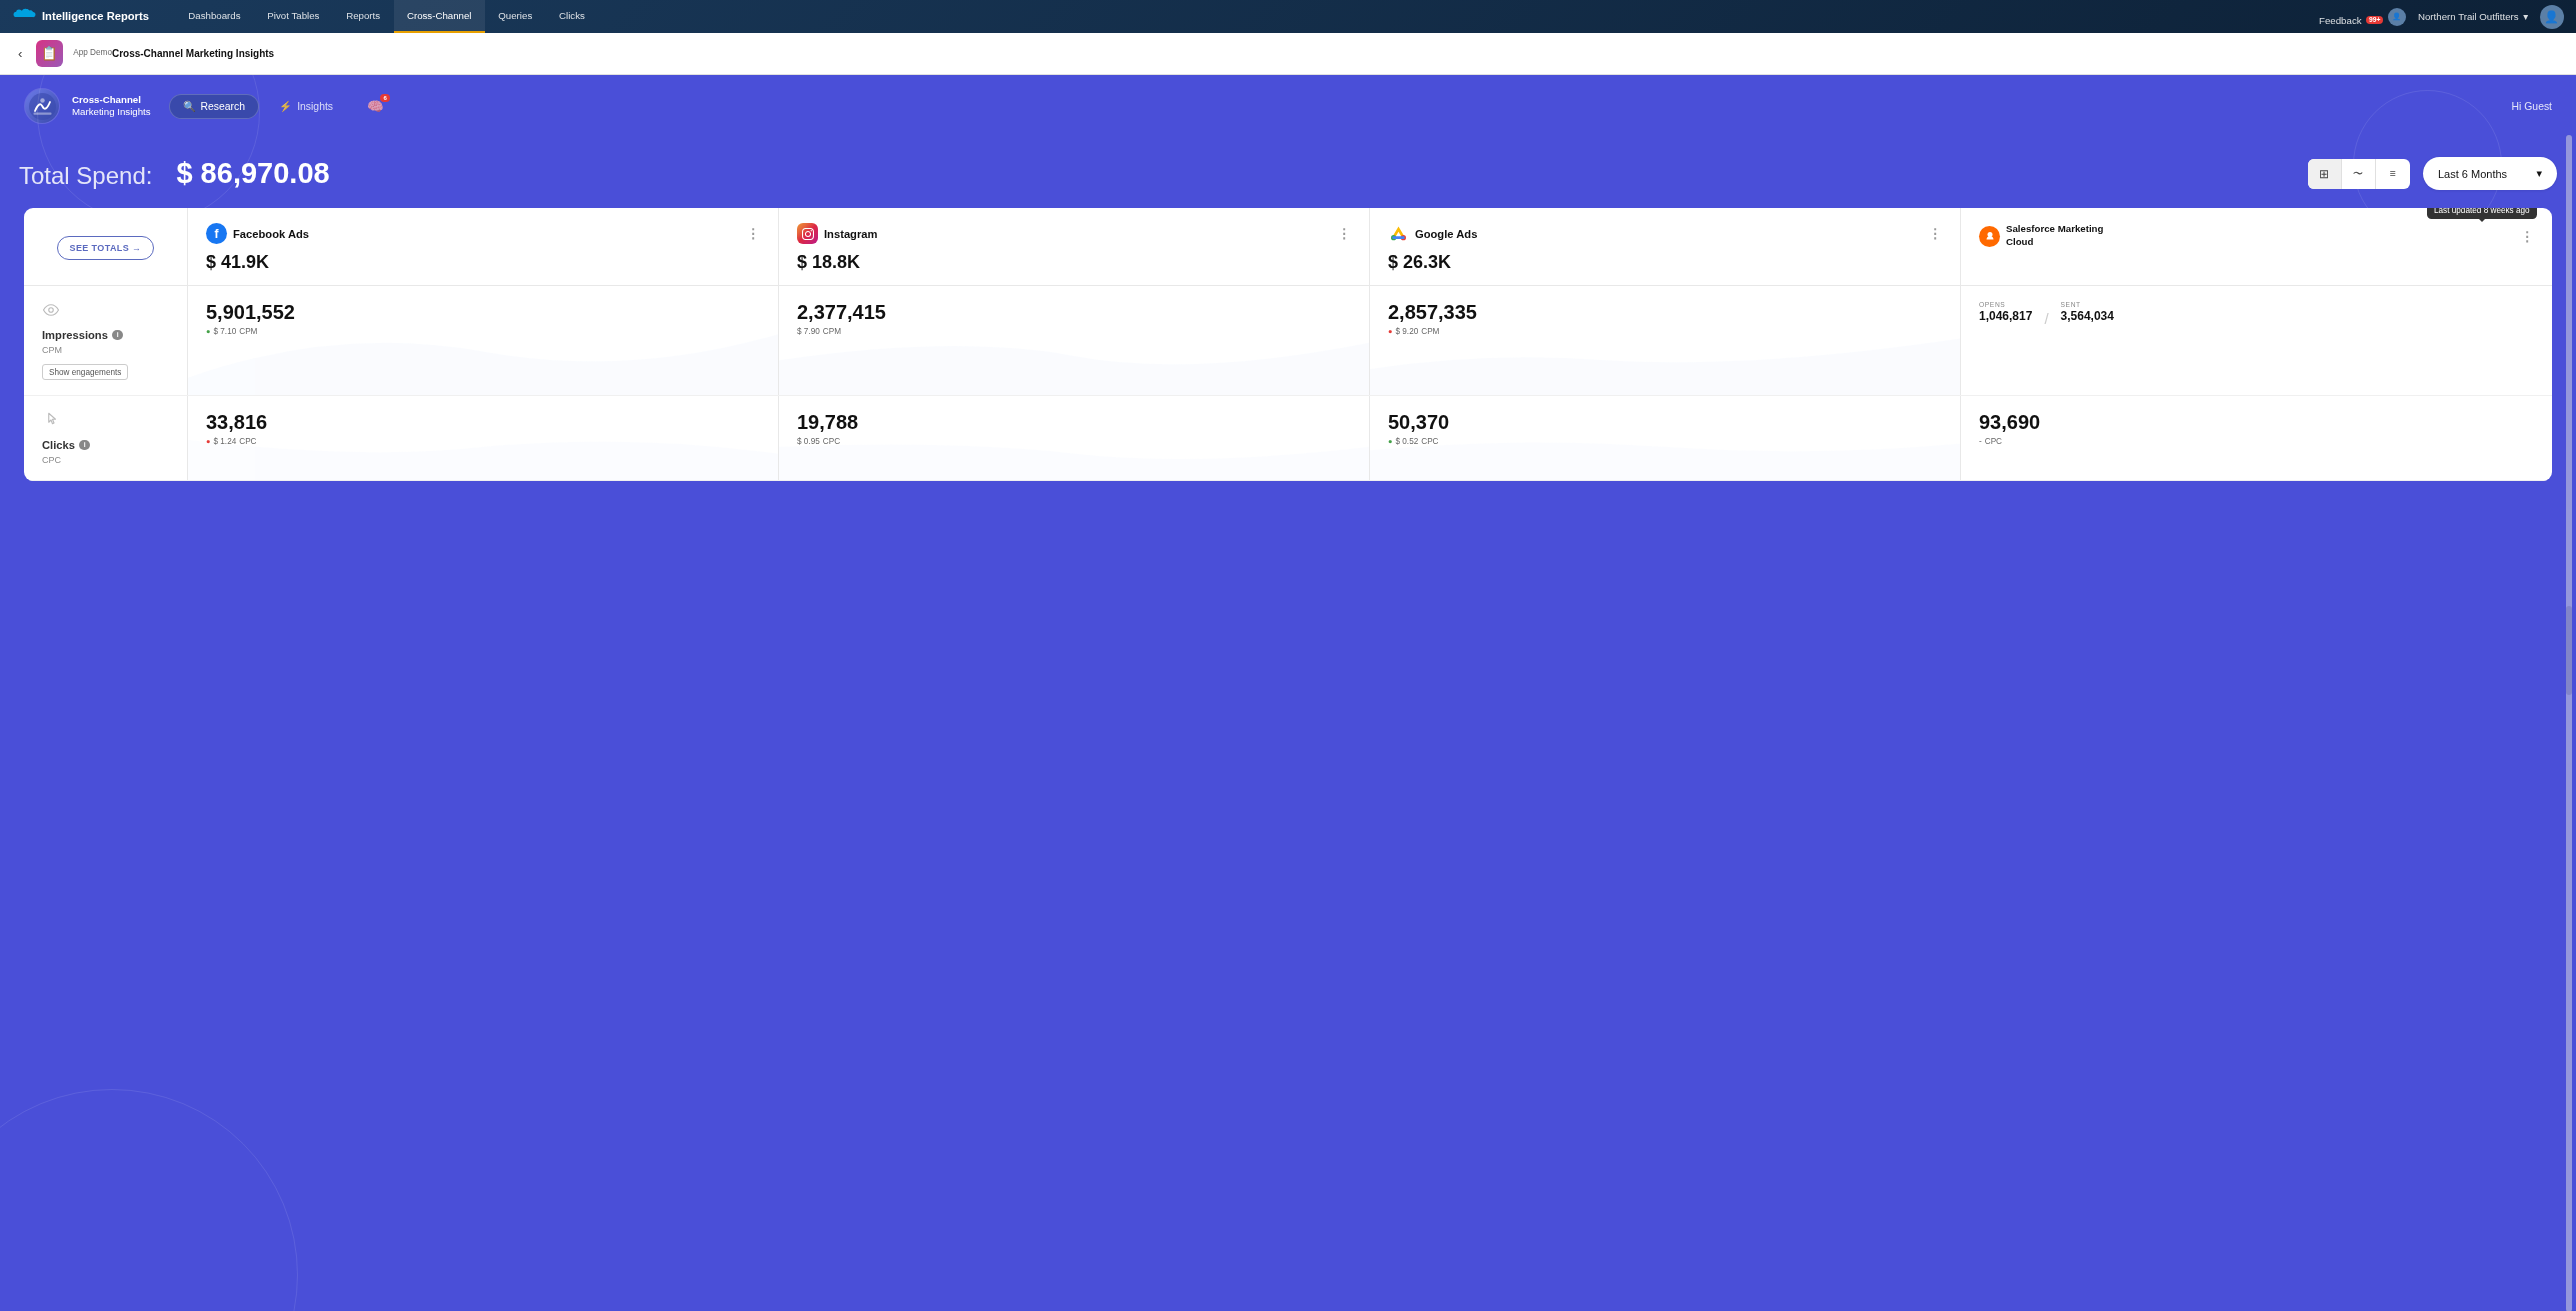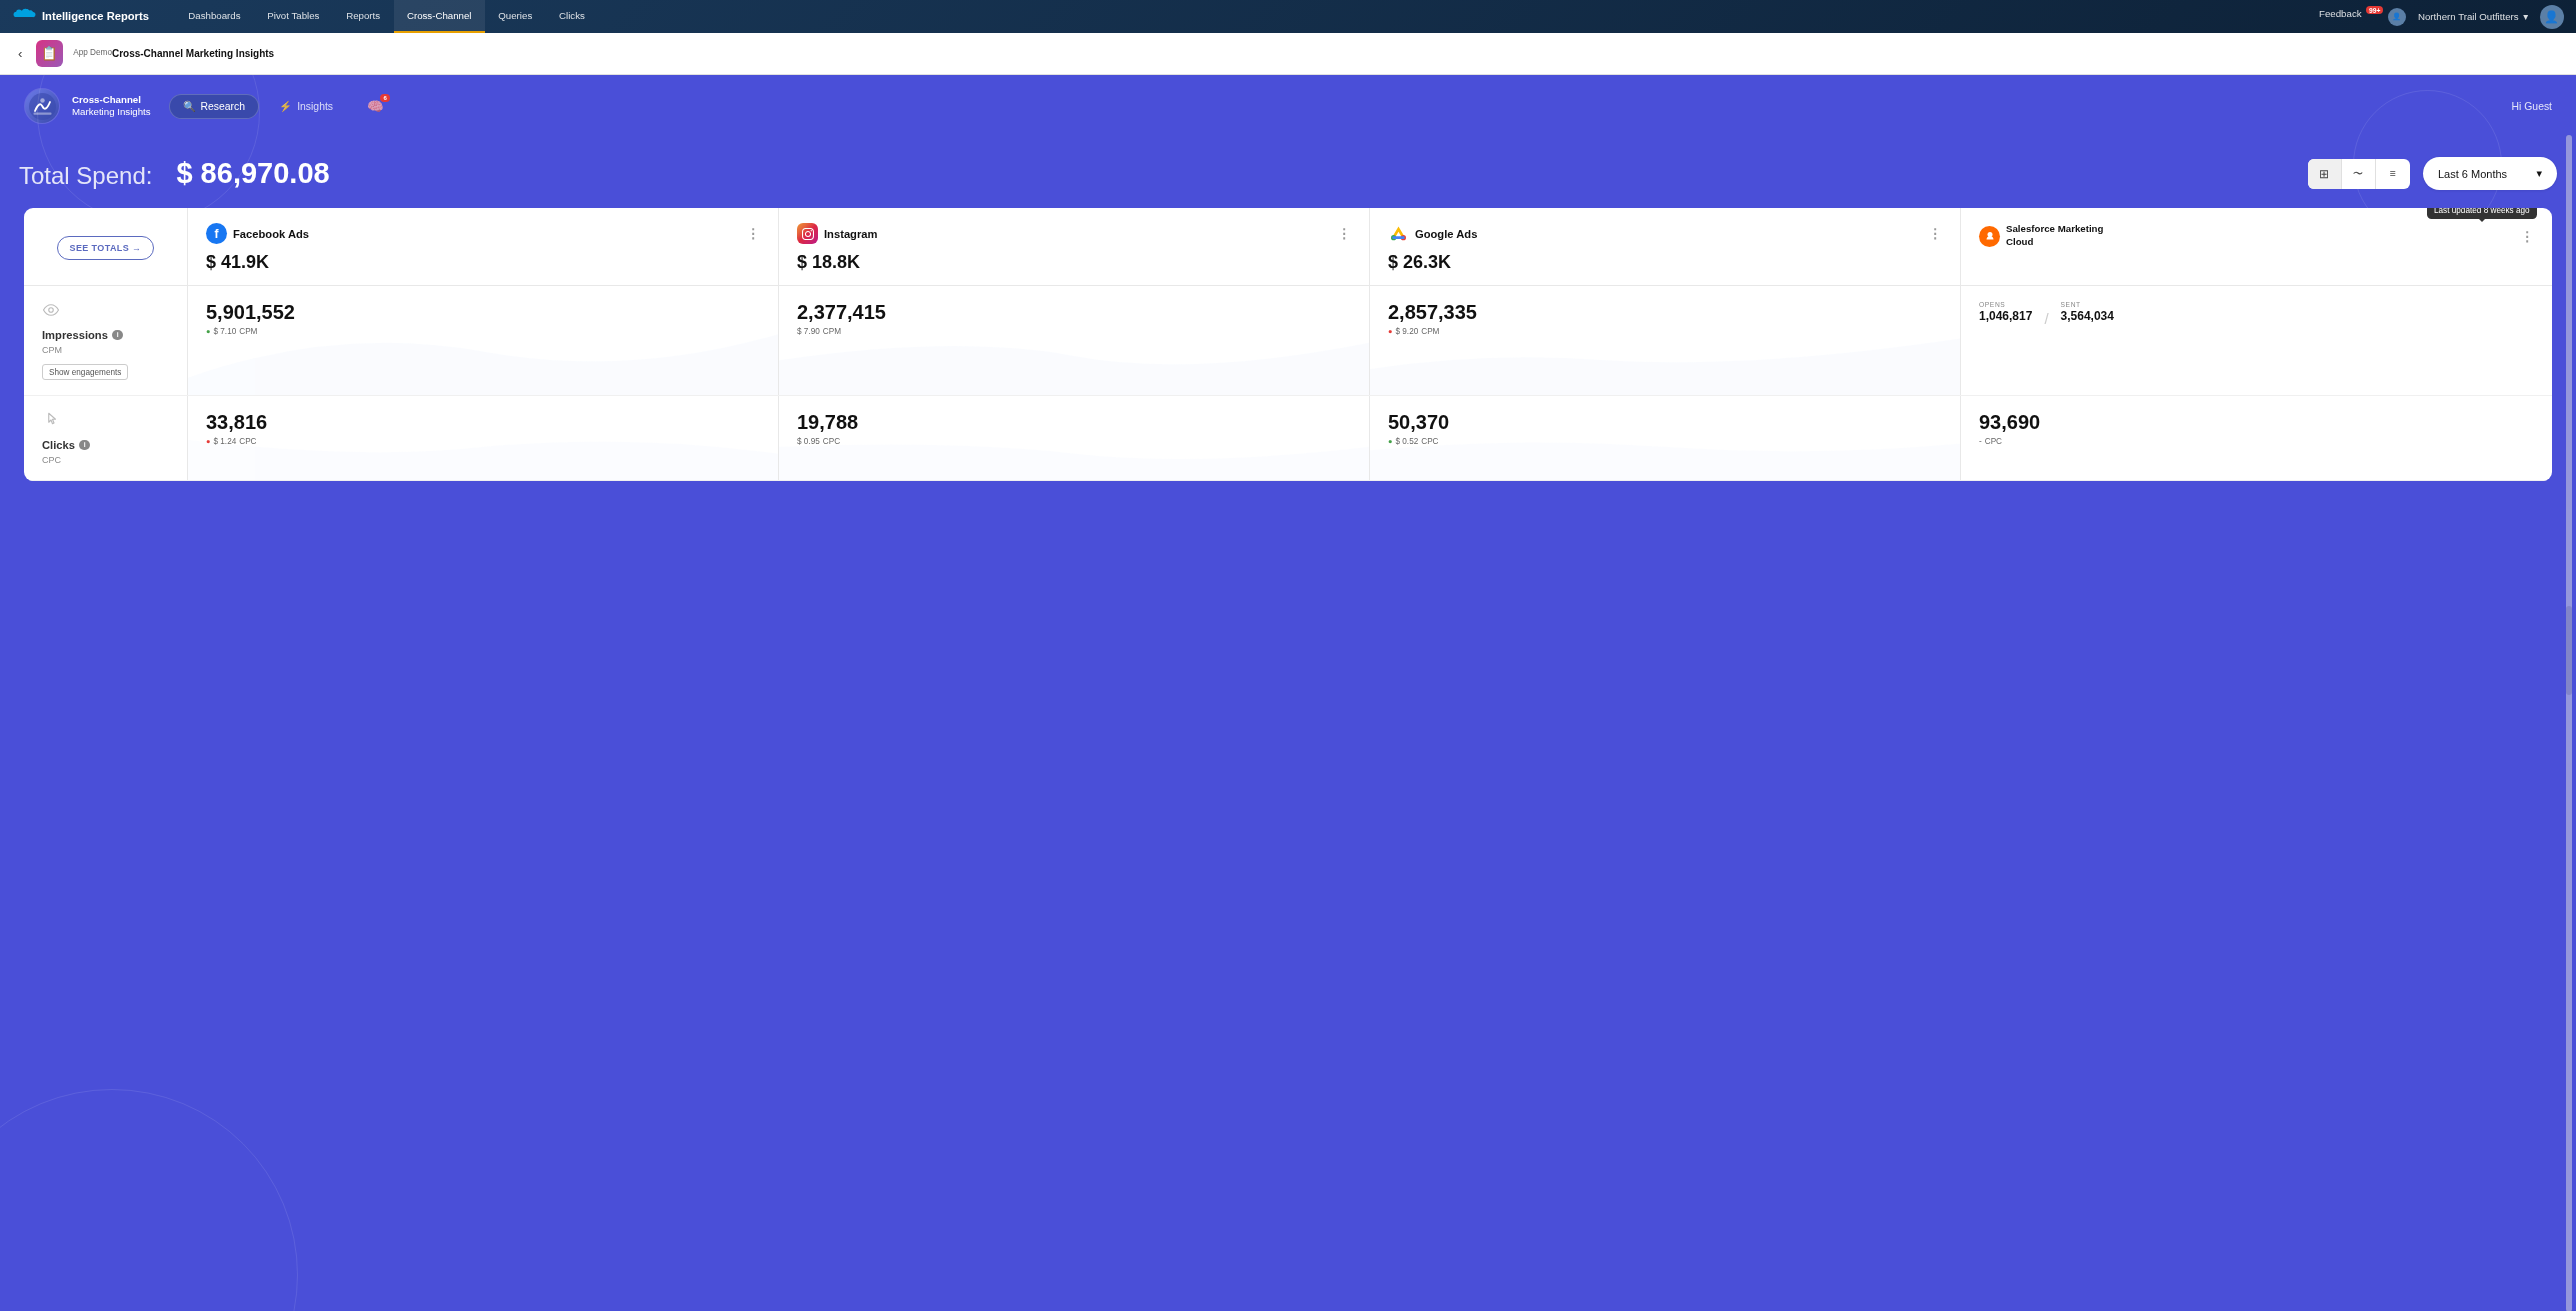--- a/index.html
+++ b/index.html
@@ -53,21 +53,21 @@
       background: rgba(255,255,255,0.08);
     }
     .nav-right {
       display: flex;
       align-items: center;
       gap: 12px;
       margin-left: auto;
     }
     .feedback-btn {
       display: flex;
-      align-items: flex-start;
+      align-items: flex-end;
       gap: 4.5px;
       color: rgba(255,255,255,0.85);
       font-size: 9.7px;
       cursor: pointer;
     }
     .notif-badge {
       background: #e53935;
       color: white;
       font-size: 6.7px;
       font-weight: 700;

